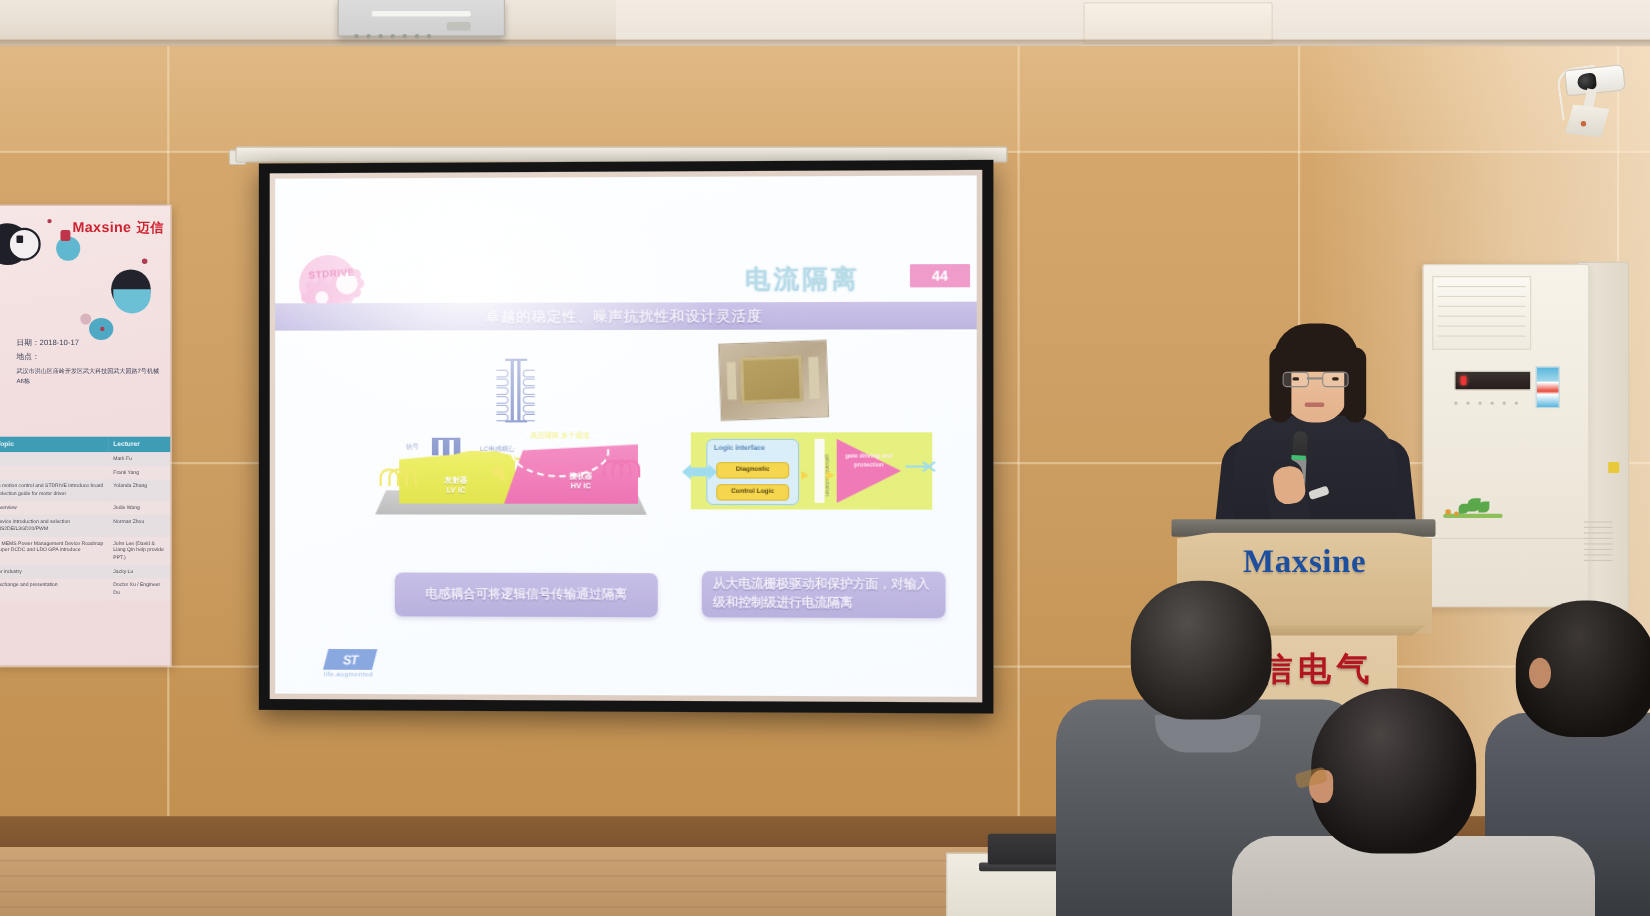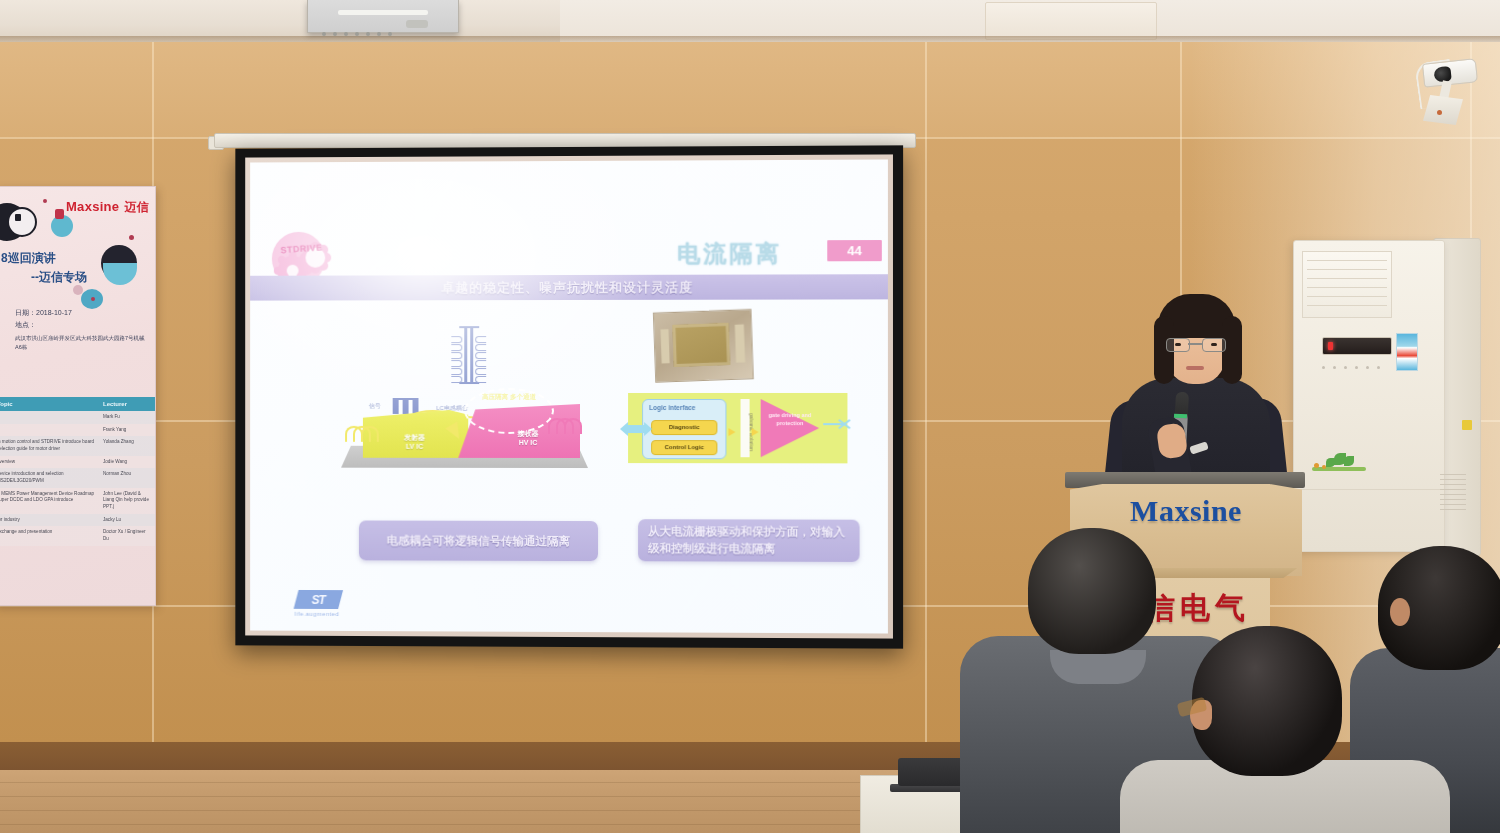--- a/index.html
+++ b/index.html
@@ -763,24 +763,20 @@
       <div class="ph" style="left:92px;top:88px;width:10px;height:10px;background:#d9b3bd"></div>
       <div class="ph" style="left:62px;top:2px;width:4px;height:4px;background:#b03b52"></div>
       <div class="ph" style="left:148px;top:38px;width:5px;height:5px;background:#b03b52"></div>
       <div class="ph" style="left:110px;top:100px;width:4px;height:4px;background:#b03b52"></div>
     </div>
 
     <div class="poster-brand">
       <span>Maxsine</span><em>迈信</em>
     </div>
 
-    <div class="poster-title">
-      <span>8巡回演讲</span>
-      <span class="l2">--迈信专场</span>
-    </div>
 
     <div class="poster-meta">
       <div>
         <span>日期</span>：<span>2018-10-17</span>
       </div>
       <div>
         <span>地点</span>：<span class="addr">武汉市洪山区庙岭开发区武大科技园武大园路7号机械A6栋</span>
       </div>
     </div>
 

